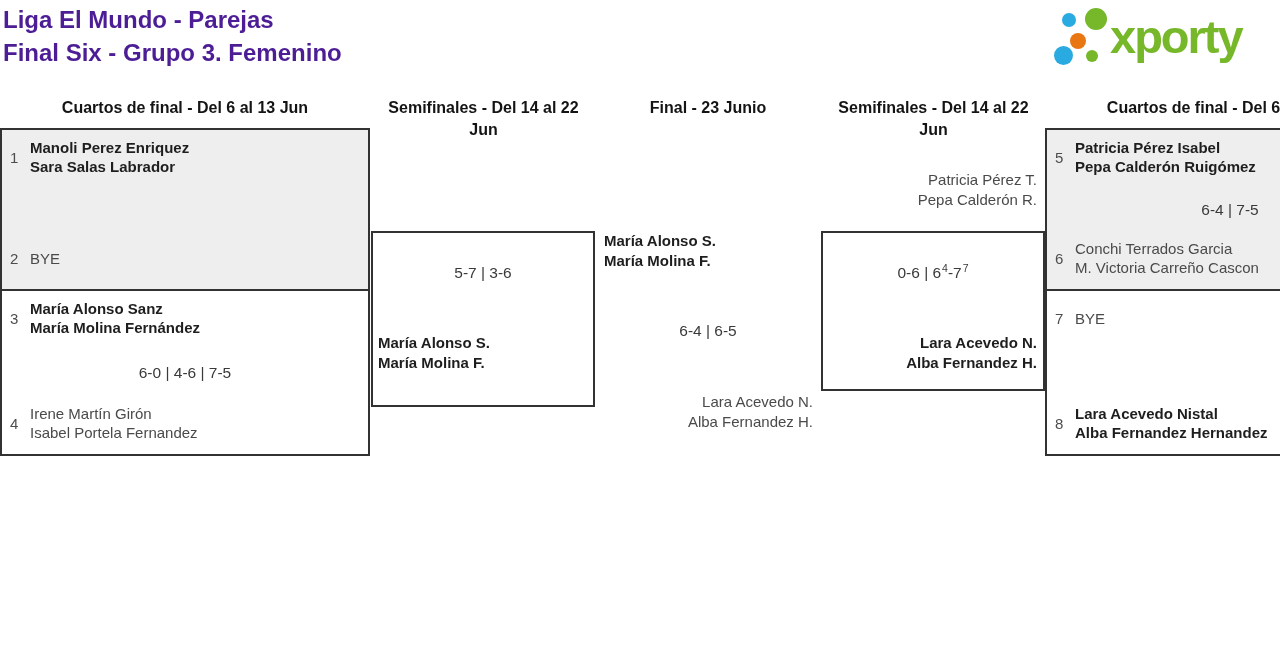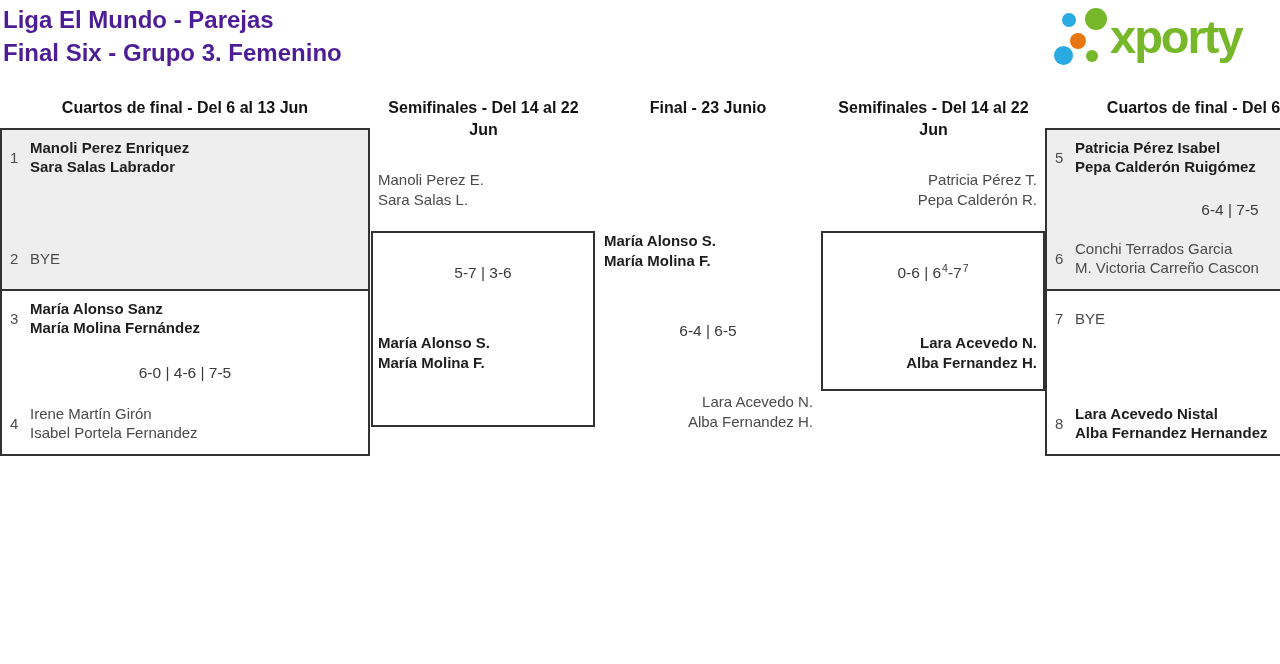--- a/index.html
+++ b/index.html
@@ -84,25 +84,21 @@
     <div class="score mid"><span>6-0 | 4-6 | 7-5</span></div>
     <div class="team-row bot">
       <span class="seed">4</span>
       <span class="names">
           <div>Irene Martín Girón</div>
           <div>Isabel Portela Fernandez</div>
         </span>
     </div>
   </div>
 
-  <div class="float-team" style="left:378px;top:170px;">
-      <div>Manoli Perez E.</div>
-      <div>Sara Salas L.</div>
-    </div>
-  <div class="match" style="left:371px;top:231px;width:224px;height:196px;">
+  <div class="match" style="left:371px;top:231px;width:224px;height:176px;">
     <div class="score sfpos"><span>5-7 | 3-6</span></div>
   </div>
   <div class="float-team win" style="left:378px;top:333px;">
       <div>María Alonso S.</div>
       <div>María Molina F.</div>
     </div>
 
   <div class="float-team win" style="left:604px;top:231px;">
       <div>María Alonso S.</div>
       <div>María Molina F.</div>

